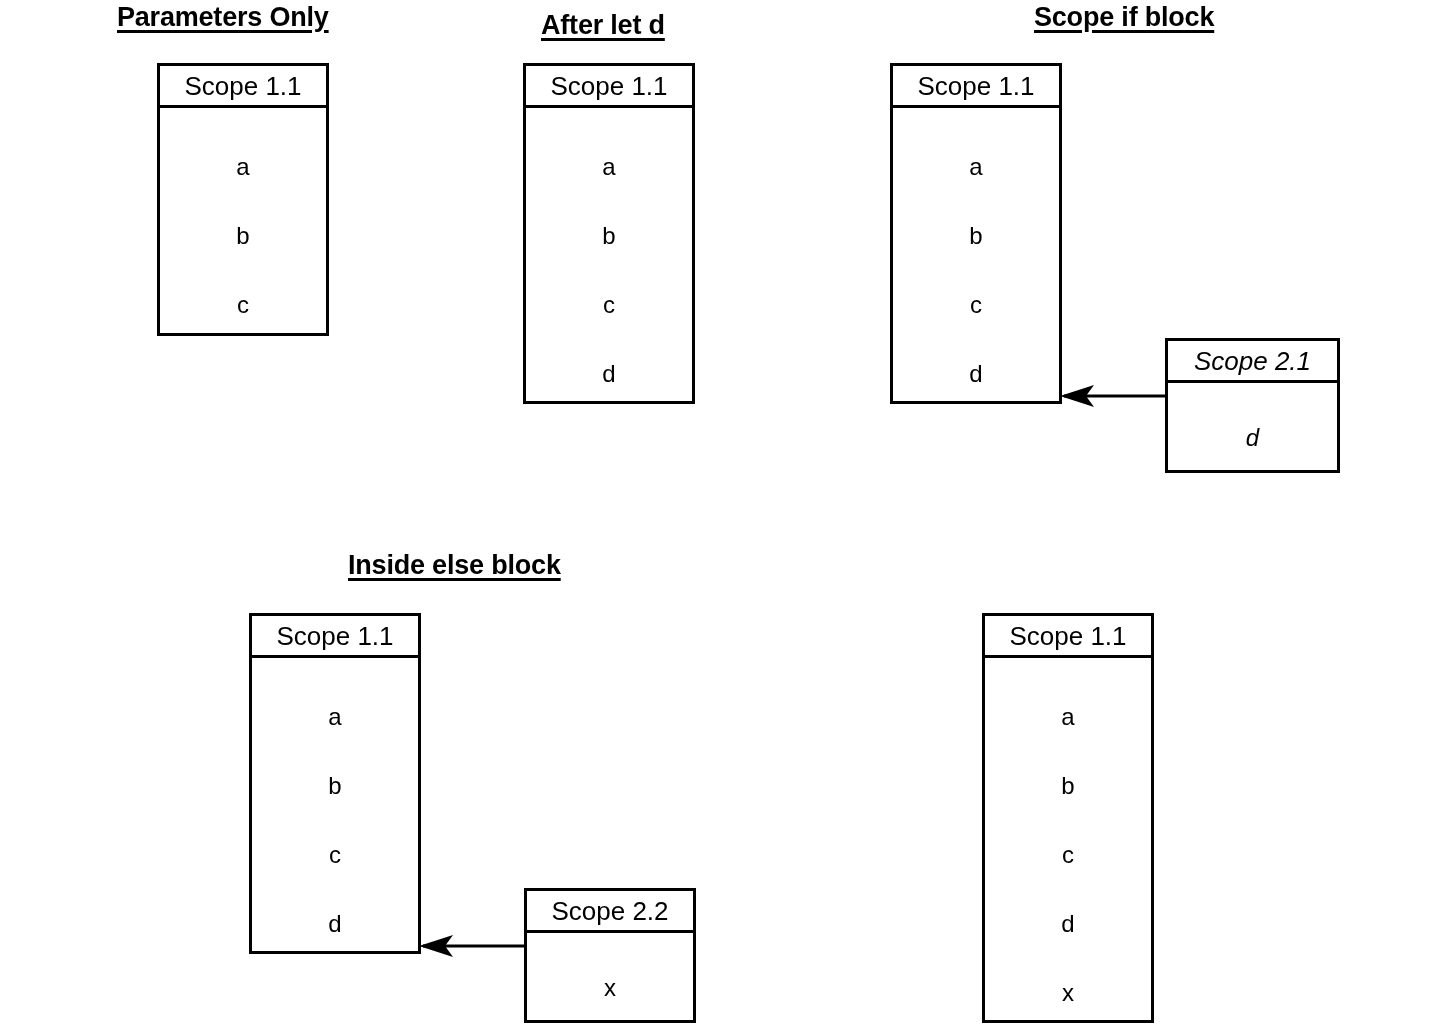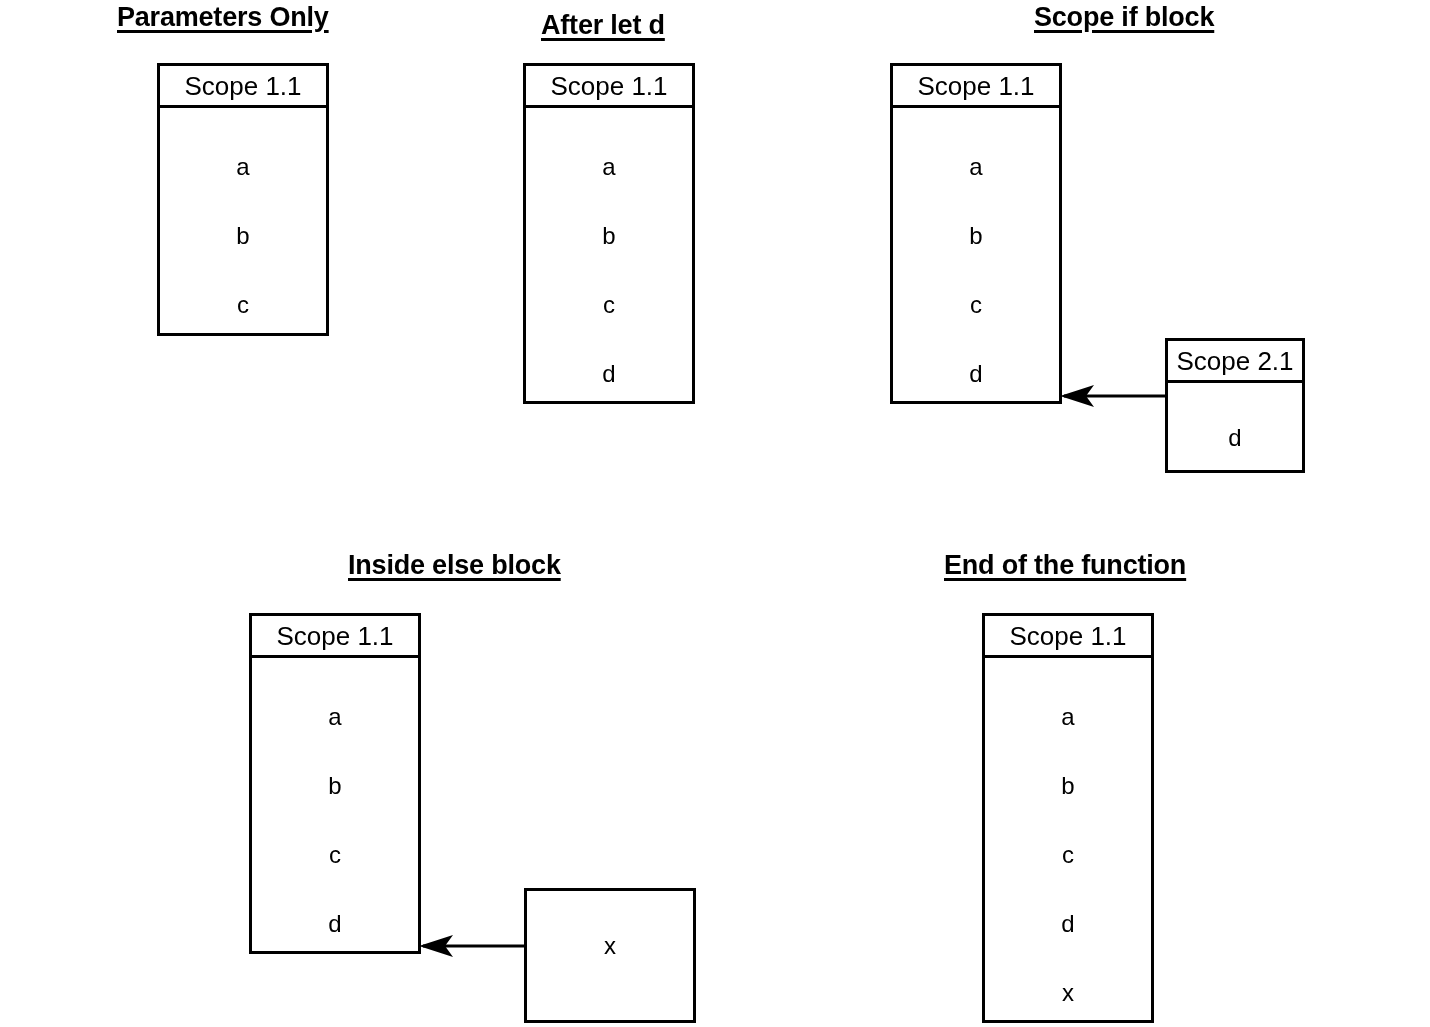--- a/index.html
+++ b/index.html
@@ -101,21 +101,21 @@
     <div class="heading" style="left: 1034px; top: 4px;">Scope if block</div>
     <div class="scope-box" style="left: 890px; top: 63px; width: 172px; height: 341px;">
       <div class="scope-title">Scope 1.1</div>
       <div class="scope-body">
         <div class="var-row" style="top: 47px;">a</div>
         <div class="var-row" style="top: 116px;">b</div>
         <div class="var-row" style="top: 185px;">c</div>
         <div class="var-row" style="top: 254px;">d</div>
       </div>
     </div>
-    <div class="scope-box" style="left: 1165px; top: 338px; width: 140px; height: 135px;">
+    <div class="scope-box" style="left: 1165px; top: 338px; width: 175px; height: 135px; font-style: italic;">
       <div class="scope-title">Scope 2.1</div>
       <div class="scope-body">
         <div class="var-row" style="top: 43px;">d</div>
       </div>
     </div>
     <div class="connector" style="left: 1060px; top: 384px; width: 106px; height: 24px;">
       <svg width="106" height="24" viewBox="0 0 106 24">
         <line x1="106" y1="12" x2="4" y2="12" stroke="#000000" stroke-width="3"></line>
         <path d="M 0 12 L 34 1 L 26 12 L 34 23 Z" fill="#000000"></path>
       </svg>
@@ -124,31 +124,31 @@
     <div class="scope-box" style="left: 249px; top: 613px; width: 172px; height: 341px;">
       <div class="scope-title">Scope 1.1</div>
       <div class="scope-body">
         <div class="var-row" style="top: 47px;">a</div>
         <div class="var-row" style="top: 116px;">b</div>
         <div class="var-row" style="top: 185px;">c</div>
         <div class="var-row" style="top: 254px;">d</div>
       </div>
     </div>
     <div class="scope-box" style="left: 524px; top: 888px; width: 172px; height: 135px;">
+      <div class="scope-title">Scope 2.2</div>
       <div class="scope-body">
         <div class="var-row" style="top: 43px;">x</div>
       </div>
     </div>
     <div class="connector" style="left: 419px; top: 934px; width: 106px; height: 24px;">
       <svg width="106" height="24" viewBox="0 0 106 24">
         <line x1="106" y1="12" x2="4" y2="12" stroke="#000000" stroke-width="3"></line>
         <path d="M 0 12 L 34 1 L 26 12 L 34 23 Z" fill="#000000"></path>
       </svg>
     </div>
-    <div class="heading" style="left: 944px; top: 552px;">End of the function</div>
     <div class="scope-box" style="left: 982px; top: 613px; width: 172px; height: 410px;">
       <div class="scope-title">Scope 1.1</div>
       <div class="scope-body">
         <div class="var-row" style="top: 47px;">a</div>
         <div class="var-row" style="top: 116px;">b</div>
         <div class="var-row" style="top: 185px;">c</div>
         <div class="var-row" style="top: 254px;">d</div>
         <div class="var-row" style="top: 323px;">x</div>
       </div>
     </div>

